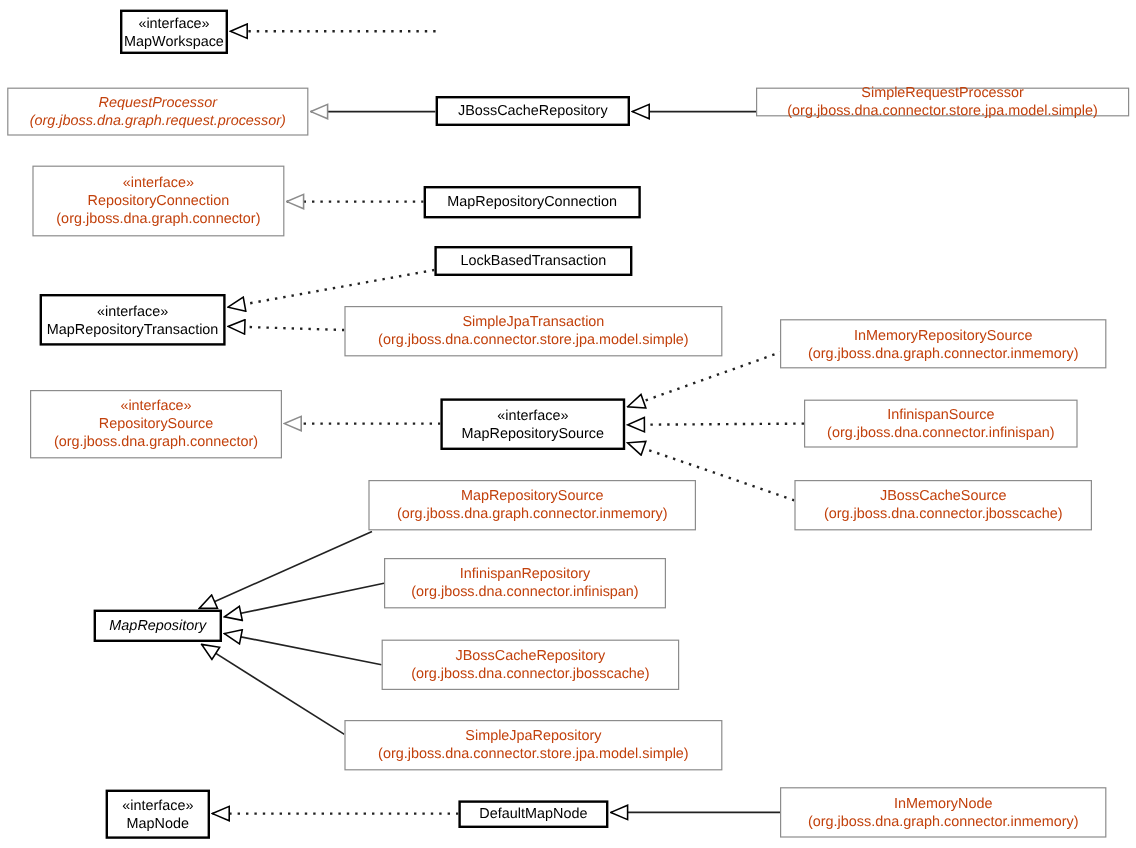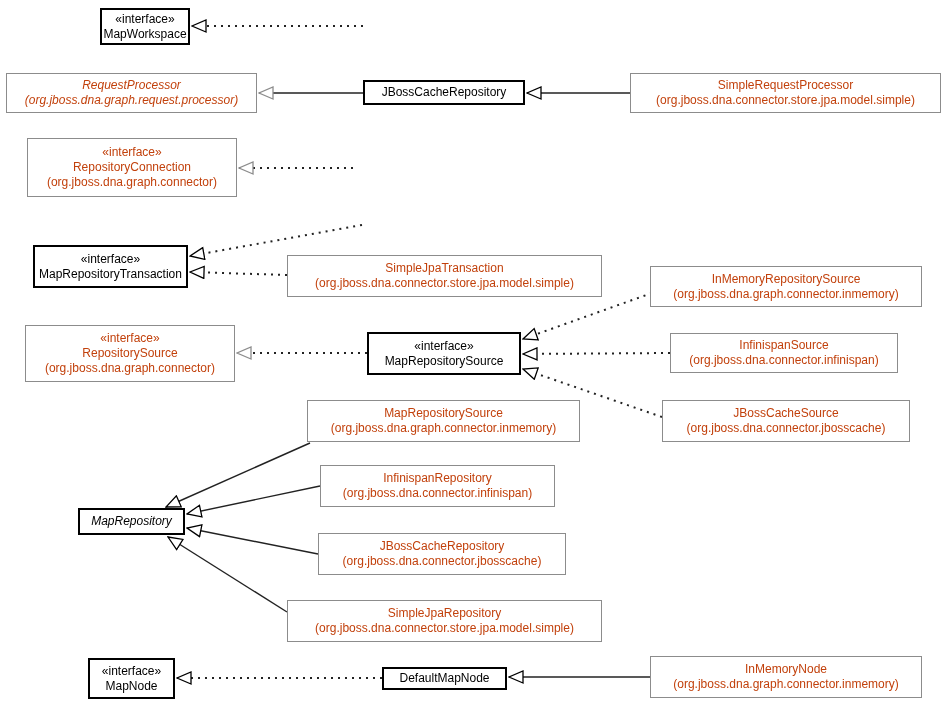--- a/index.html
+++ b/index.html
@@ -56,32 +56,38 @@
 
   <div class="node gray" style="left:6px;top:73px;width:251px;height:40px">
     <span class="cname it">RequestProcessor</span>
     <span class="pkg it">(org.jboss.dna.graph.request.processor)</span>
   </div>
 
   <div class="node black" style="left:363px;top:80px;width:162px;height:25px">
     <span class="cname">JBossCacheRepository</span>
   </div>
 
-  <div class="node gray" style="left:630px;top:73px;width:311px;height:40px">
+  <div class="node gray" style="left:630px;top:73px;width:311px;height:24px">
     <span class="cname">SimpleRequestProcessor</span>
     <span class="pkg">(org.jboss.dna.connector.store.jpa.model.simple)</span>
   </div>
 
   <div class="node gray" style="left:27px;top:138px;width:210px;height:59px">
     <span class="stereo">«interface»</span>
     <span class="cname">RepositoryConnection</span>
     <span class="pkg">(org.jboss.dna.graph.connector)</span>
   </div>
 
+  <div class="node black" style="left:353px;top:155px;width:181px;height:27px">
+    <span class="cname">MapRepositoryConnection</span>
+  </div>
 
+  <div class="node black" style="left:362px;top:205px;width:165px;height:25px">
+    <span class="cname">LockBasedTransaction</span>
+  </div>
 
   <div class="node black" style="left:33px;top:245px;width:155px;height:43px">
     <span class="stereo">«interface»</span>
     <span class="cname">MapRepositoryTransaction</span>
   </div>
 
   <div class="node gray" style="left:287px;top:255px;width:315px;height:42px">
     <span class="cname">SimpleJpaTransaction</span>
     <span class="pkg">(org.jboss.dna.connector.store.jpa.model.simple)</span>
   </div>

